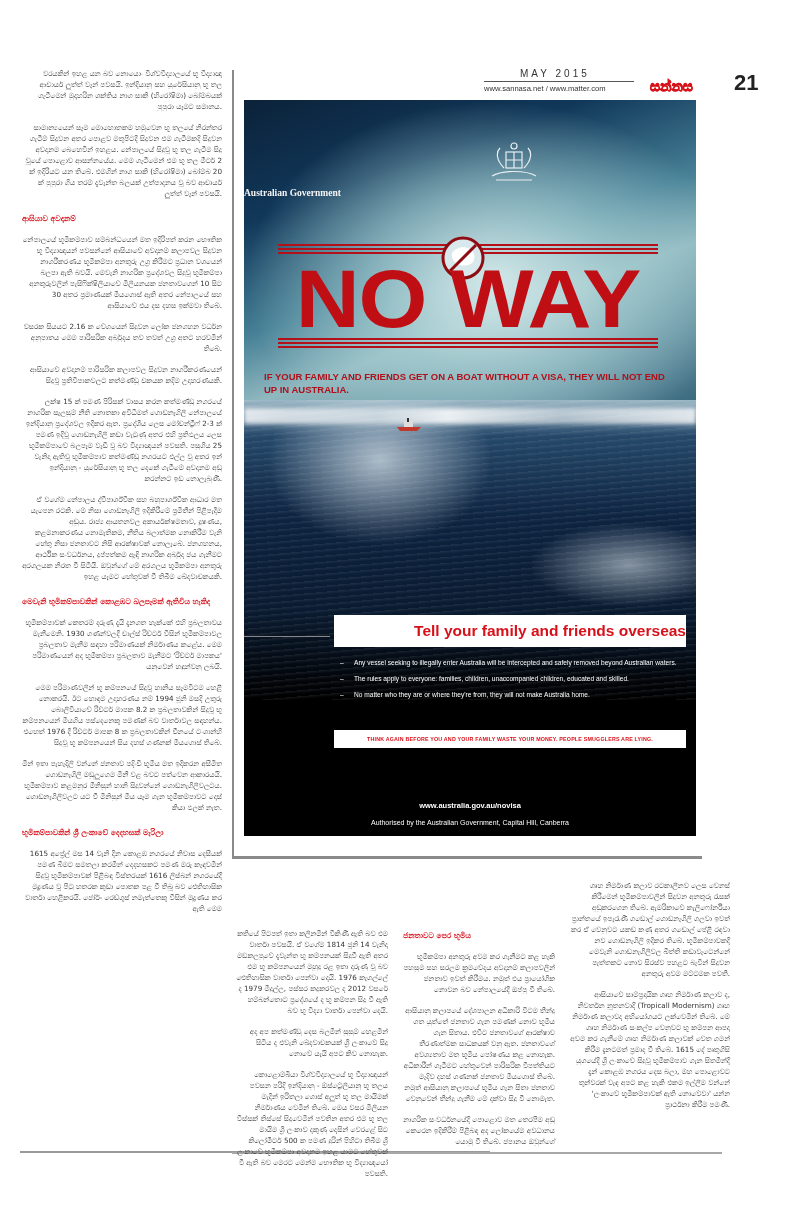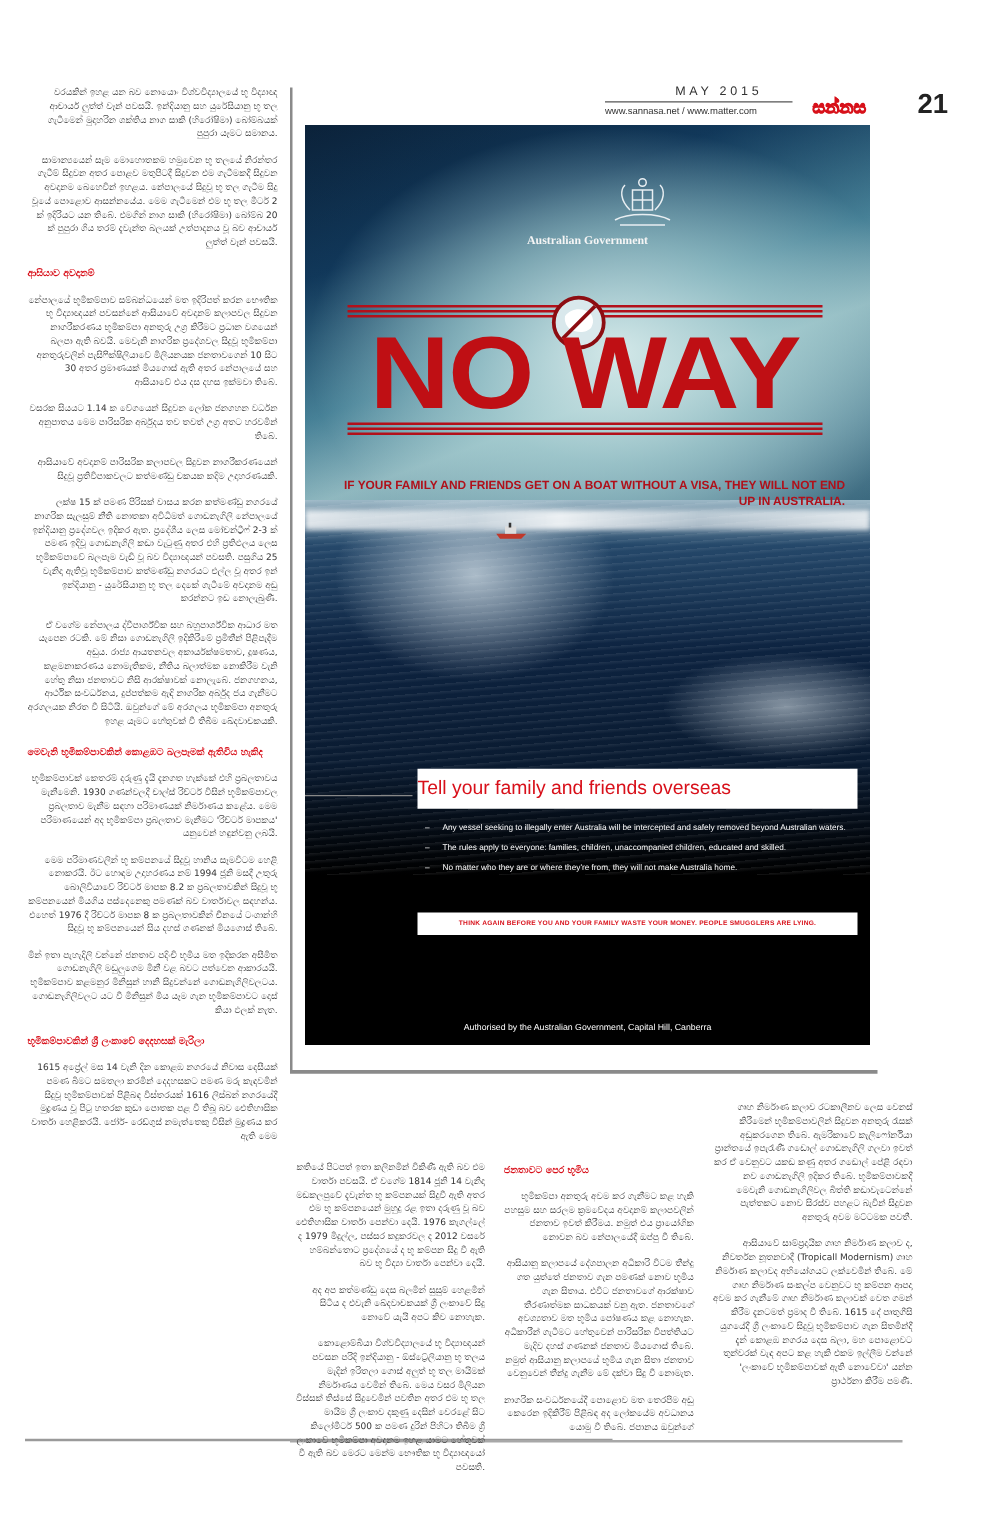--- a/index.html
+++ b/index.html
@@ -11,21 +11,21 @@
   #col-left { left:22px; top:68px; width:200px; }
   #col-b1 { left:236px; top:928px; width:152px; }
   #col-b2 { left:403px; top:916px; width:152px; }
   #col-b3 { left:570px; top:880px; width:160px; }
   .vrule { position:absolute; left:232px; top:70px; width:2px; height:788px; background:#8a8a8a; }
   .hrule { position:absolute; left:232px; top:856px; width:470px; height:3px; background:#8a8a8a; }
   .hrule2 { position:absolute; left:20px; top:1151px; width:470px; height:2px; background:#9a9a9a; }
   .hrule3 { position:absolute; left:232px; top:1152px; width:490px; height:2px; background:#a8a8a8; }
 
   
-  #date { position:absolute; left:520px; top:68px; width:110px; text-align:center;
+  #date { position:absolute; left:520px; top:68px; width:110px; text-align:left;
           font-family:"Liberation Sans", sans-serif; font-size:10px; letter-spacing:3px; color:#333; }
   #mast-line { position:absolute; left:484px; top:81px; width:150px; height:1px; background:#555; }
   #site { position:absolute; left:484px; top:84px; font-family:"Liberation Sans", sans-serif; font-size:7.6px; color:#333; }
   #logo { position:absolute; left:650px; top:78px; font-family:"DejaVu Serif", serif; font-size:14px;
           color:#a16207; -webkit-text-stroke:0.8px #d8101a; font-weight:bold; }
   #pagenum { position:absolute; left:734px; top:70px; font-family:"Liberation Sans", sans-serif; font-size:22px; color:#222;font-weight:bold; }
 
   
   #ad { position:absolute; left:244px; top:100px; width:452px; height:736px; overflow:hidden;
         background:#000; }
@@ -36,32 +36,32 @@
   #ad .sea { position:absolute; left:0; top:300px; width:100%; height:300px;
      background:
        radial-gradient(ellipse at 30% 20%, rgba(230,240,245,0.7) 0%, rgba(230,240,245,0) 25%),
        radial-gradient(ellipse at 85% 55%, rgba(230,240,245,0.55) 0%, rgba(230,240,245,0) 18%),
        repeating-linear-gradient(175deg, rgba(255,255,255,0.08) 0px, rgba(255,255,255,0.0) 3px, rgba(0,0,0,0.0) 6px),
        linear-gradient(180deg, #9cb8c6 0%, #25486a 12%, #0d2340 40%, #0a1b31 70%, #000 100%); }
   #ad .foam { position:absolute; left:0; top:308px; width:100%; height:16px;
      background:linear-gradient(90deg, rgba(255,255,255,0.8), rgba(255,255,255,0.5) 30%, rgba(255,255,255,0.85) 45%, rgba(255,255,255,0.5) 70%, rgba(255,255,255,0.8)); filter:blur(2px); }
   #boat { position:absolute; left:152px; top:318px; width:26px; height:14px; }
   #crest { position:absolute; left:240px; top:40px; width:60px; height:48px; }
-  #gov { position:absolute; left:0; width:100%; top:88px; text-align:center; font-family:"Liberation Serif", serif;
+  #gov { position:absolute; left:0; width:100%; top:88px; font-family:"Liberation Serif", serif;
          font-weight:bold; font-size:9.5px; color:#f5f5f5; }
   #noway-wrap { position:absolute; left:34px; top:142px; width:380px; }
   .stripe { height:2px; background:#b3101a; margin:2px 0; }
   #noway { font-family:"Liberation Sans", sans-serif; font-weight:bold; font-size:82px; line-height:70px;
            color:#bf0f14; text-align:center; letter-spacing:-1px; transform:scaleX(1.08); margin:10px 0 4px 0; }
   #nosign { position:absolute; left:162px; top:-7px; width:46px; height:46px; }
-  #tagline { position:absolute; left:20px; width:412px; top:270px; text-align:right;
-             font-family:"Liberation Sans", sans-serif; font-weight:bold; font-size:9.5px; line-height:13px; color:#b0101a;margin-top:12px; }
+  #tagline { position:absolute; left:20px; width:412px; top:270px; text-align:left;
+             font-family:"Liberation Sans", sans-serif; font-weight:bold; font-size:9.5px; line-height:13px; color:#b0101a; }
   #tell-box { position:absolute; left:90px; top:515px; width:352px; height:32px; background:#fff; }
-  #tell { font-family:"Liberation Sans", sans-serif; font-weight:normal; font-size:15.5px; color:#d8101a;
-          text-align:left; line-height:32px; }
+  #tell { font-family:"Liberation Sans", sans-serif; font-weight:bold; font-size:15.5px; color:#d8101a;
+          text-align:right; line-height:32px; }
   #bullets { position:absolute; left:96px; top:558px; width:340px; margin:0; padding:0; list-style:none;
              font-family:"Liberation Sans", sans-serif; font-size:6.6px; line-height:9px; color:#fff; }
   #bullets li { position:relative; padding-left:14px; margin-bottom:7px; }
   #bullets li::before { content:"–"; position:absolute; left:0; top:0; }
   #think-box { position:absolute; left:90px; top:630px; width:352px; height:18px; background:#fff; }
   #think { font-family:"Liberation Sans", sans-serif; font-weight:bold; font-size:5.3px; color:#d8101a;
            text-align:center; line-height:18px; letter-spacing:0.2px; }
   #url { position:absolute; left:0; width:100%; top:701px; text-align:center; font-family:"Liberation Sans", sans-serif;
          font-weight:bold; font-size:7.5px; color:#fff; }
   #auth { position:absolute; left:0; width:100%; top:719px; text-align:center; font-family:"Liberation Sans", sans-serif;
@@ -126,29 +126,30 @@
     <div id="tell">Tell your family and friends overseas</div>
   </div>
   <ul id="bullets">
     <li>Any vessel seeking to illegally enter Australia will be intercepted and safely removed beyond Australian waters.</li>
     <li>The rules apply to everyone: families, children, unaccompanied children, educated and skilled.</li>
     <li>No matter who they are or where they're from, they will not make Australia home.</li>
   </ul>
   <div id="think-box">
     <div id="think">THINK AGAIN BEFORE YOU AND YOUR FAMILY WASTE YOUR MONEY. PEOPLE SMUGGLERS ARE LYING.</div>
   </div>
+  <div id="url">www.australia.gov.au/novisa</div>
   <div id="auth">Authorised by the Australian Government, Capital Hill, Canberra</div>
 </div>
 
 <div id="col-left" class="col">
     <p>වරයකින් ඉහළ යන බව නොයොං විශ්වවිද්‍යාලයේ භූ විද්‍යාඥ ආචාර්ය ලුත්ත් වෑන් පවසයි. ඉන්දියානු සහ යුරේසියානු භූ තල ගැටීමෙන් මුදාහරින ශක්තිය නාග සාකි (හිරෝෂිමා) බෝම්බයක් පුපුරා යෑමට සමානය.</p>
     <p>සාමාන්‍යයෙන් සෑම මොහොතකම හමුවෙන භූ තලයේ නිරන්තර ගැටීම් සිදුවන අතර පොළව මතුපිටදී සිදුවන එම ගැටීමකදී සිදුවන අවදානම බෙහෙවින් ඉහළය. නේපාලයේ සිදුවූ භූ තල ගැටීම සිදු වූයේ පොළොව ආසන්නයේය. මෙම ගැටීමෙන් එම භූ තල මීටර් 2 ක් ඉදිරියට යන තිබේ. එමගින් නාග සාකි (හිරෝෂිමා) බෝම්බ 20 ක් පුපුරා ගිය තරම් දැවැන්ත බලයක් උත්පාදනය වූ බව ආචාර්ය ලුත්ත් වෑන් පවසයි.</p>
     <h3>ආසියාව අවදානම්</h3>
     <p>නේපාලයේ භූමිකම්පාව සම්බන්ධයෙන් මත ඉදිරිපත් කරන භෞතික භූ විද්‍යාඥයන් පවසන්නේ ආසියාවේ අවදානම් කලාපවල සිදුවන නාගරීකරණය භූමිකම්පා අනතුරු උග්‍ර කිරීමට ප්‍රධාන වශයෙන් බලපා ඇති බවයි. මෙවැනි නාගරික ප්‍රදේශවල සිදුවූ භූමිකම්පා අනතුරුවලින් පැසිෆික්ෂිලියාවේ මිලියනයක ජනතාවගෙන් 10 සිට 30 අතර ප්‍රමාණයක් මියගොස් ඇති අතර නේපාලයේ සහ ආසියාවේ එය දස දහස ඉක්මවා තිබේ.</p>
-    <p>වසරක සියයට 1.14 ක වේගයෙන් සිදුවන ලෝක ජනගහන වර්ධන අනුපාතය මෙම පාරිසරික අර්බුදය තව තවත් උග්‍ර අතට හරවමින් තිබේ.</p>
+    <p>වසරක සියයට 2.16 ක වේගයෙන් සිදුවන ලෝක ජනගහන වර්ධන අනුපාතය මෙම පාරිසරික අර්බුදය තව තවත් උග්‍ර අතට හරවමින් තිබේ.</p>
     <p>ආසියාවේ අවදානම් පාරිසරික කලාපවල සිදුවන නාගරීකරණයෙන් සිදුවූ ප්‍රතිවිපාකවලට කත්මණ්ඩු චකයක කදිම උදාහරණයකි.</p>
     <p>ලක්ෂ 15 ක් පමණ පිරිසක් වාසය කරන කත්මණ්ඩු නගරයේ නාගරික සැලසුම් නීති නොතකා අවිධිමත් ගොඩනැගිලි නේපාලයේ ඉන්දියානු ප්‍රදේශවල ඉදිකර ඇත. ප්‍රදේශීය ලෙස මෝචන්ට්‍රීෆ් 2-3 ක් පමණ ඉදිවූ ගොඩනැගිලි කඩා වැටුණු අතර එහි ප්‍රතිඵලය ලෙස භූමිකම්පාවේ බලපෑම වැඩි වූ බව විද්‍යාඥයන් පවසති. පසුගිය 25 වැනිදා ඇතිවූ භූමිකම්පාව කත්මණ්ඩු නගරයට එල්ල වූ අතර ඉන් ඉන්දියානු - යුරේසියානු භූ තල දෙකේ ගැටීමේ අවදානම අඩු කරන්නට ඉඩ නොලැබුණි.</p>
     <p>ඒ වගේම නේපාලය ද්වීපාර්ශ්වික සහ බහුපාර්ශ්වික ආධාර මත යැපෙන රටකි. මේ නිසා ගොඩනැගිලි ඉදිකිරීමේ ප්‍රමිතීන් පිළිපැදීම අඩුය. රාජ්‍ය ආයතනවල අකාර්යක්ෂමතාව, දූෂණය, කළමනාකරණය නොමැතිකම, නීතිය බලාත්මක නොකිරීම වැනි හේතු නිසා ජනතාවට නිසි ආරක්ෂාවක් නොලැබේ. ජනගහනය, ආර්ථික සංවර්ධනය, දුප්පත්කම ඇඳි නාගරික අර්බුද ජය ගැනීමට අරගලයක නිරත වී සිටියි. ඔවුන්ගේ මේ අරගලය භූමිකම්පා අනතුරු ඉහළ යෑමට හේතුවක් වී තිබීම ඛේදවාචකයකි.</p>
     <h3>මෙවැනි භූමිකම්පාවකින් කොළඹට බලපෑමක් ඇතිවිය හැකිද</h3>
     <p>භූමිකම්පාවක් කෙතරම් දරුණු දැයි දැනගත හැක්කේ එහි ප්‍රබලතාවය මැනීමෙනි. 1930 ගණන්වලදී චාල්ස් රිච්ටර් විසින් භූමිකම්පාවල ප්‍රබලතාව මැනීම සඳහා පරිමාණයක් නිර්මාණය කළේය. මෙම පරිමාණයෙන් අද භූමිකම්පා ප්‍රබලතාව මැනීමට 'රිච්ටර් මාපකය' යනුවෙන් හඳුන්වනු ලබයි.</p>
     <p>මෙම පරිමාණවලින් භූ කම්පනයේ සිදුවූ හානිය සෑමවිටම හෙළි නොකරයි. ඊට හොඳම උදාහරණය නම් 1994 ජූනි මසදී උතුරු බොලිවියාවේ රිච්ටර් මාපක 8.2 ක ප්‍රබලතාවකින් සිදුවූ භූ කම්පනයෙන් මියගිය පස්දෙනෙකු පමණක් බව වාර්තාවල සඳහන්ය. එහෙත් 1976 දී රිච්ටර් මාපක 8 ක ප්‍රබලතාවකින් චීනයේ ටංශාන්හි සිදුවූ භූ කම්පනයෙන් සිය දහස් ගණනක් මියගොස් තිබේ.</p>
     <p>මින් ඉතා පැහැදිලි වන්නේ ජනතාව පදිංචි භූමිය මත ඉදිකරන අසීමිත ගොඩනැගිලි මඩුලුගෙම මිනී වළ බවට පත්වෙන ආකාරයයි. භූමිකම්පාව කළමනුර මිනිසුන් හානි සිදුවන්නේ ගොඩනැගිලිවලටය. ගොඩනැගිලිවලට යට වී මිනිසුන් මිය යෑම ගැන භූමිකම්පාවට දොස් කියා ඵලක් නැත.</p>
     <h3>භූමිකම්පාවකින් ශ්‍රී ලංකාවේ දෙදහසක් මැරිලා</h3>
     <p>1615 අප්‍රේල් මස 14 වැනි දින කොළඹ නගරයේ නිවාස දෙසීයක් පමණ බිමට සමතලා කරමින් දෙදහසකට පමණ මරු කැඳවමින් සිදුවූ භූමිකම්පාවක් පිළිබඳ විස්තරයක් 1616 ලිස්බන් නගරයේදී මුද්‍රණය වූ පිටු හතරක කුඩා පොතක පළ වී තිබූ බව ඓතිහාසික වාර්තා හෙළිකරයි. ජෝර්- රෙඩ්ගුස් නමැත්තෙකු විසින් මුද්‍රණය කර ඇති මෙම</p>
   </div>

